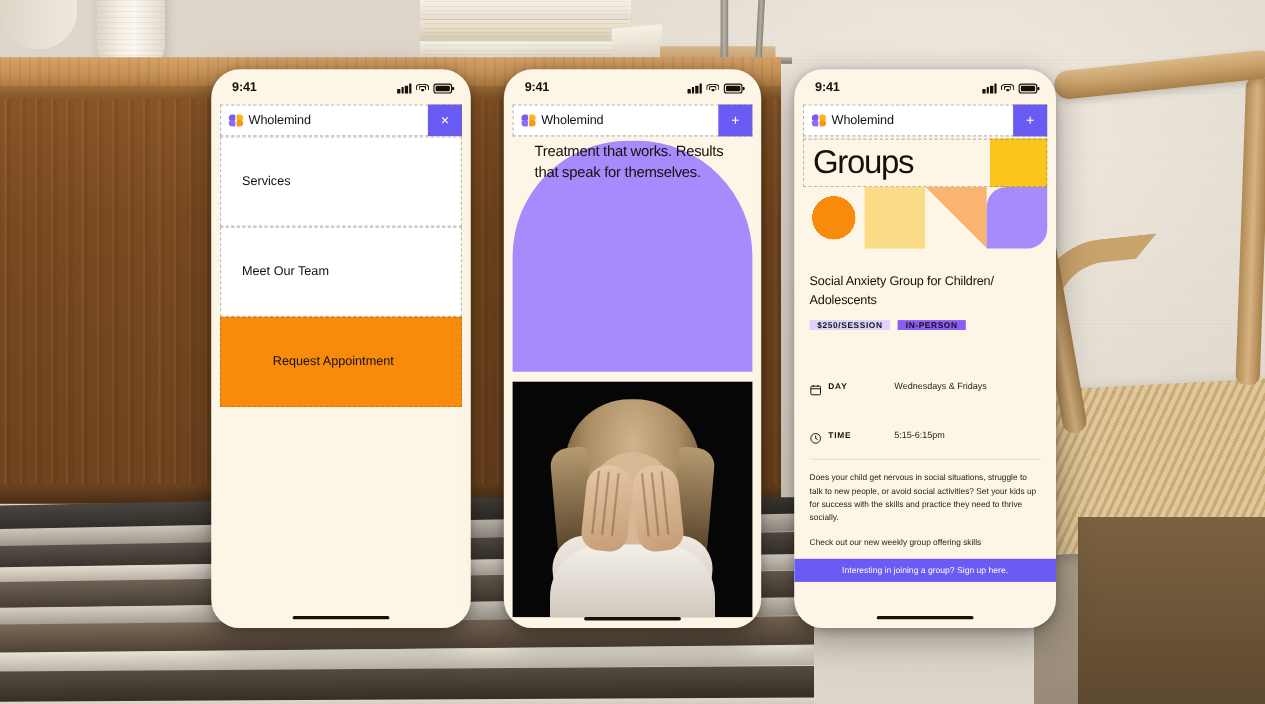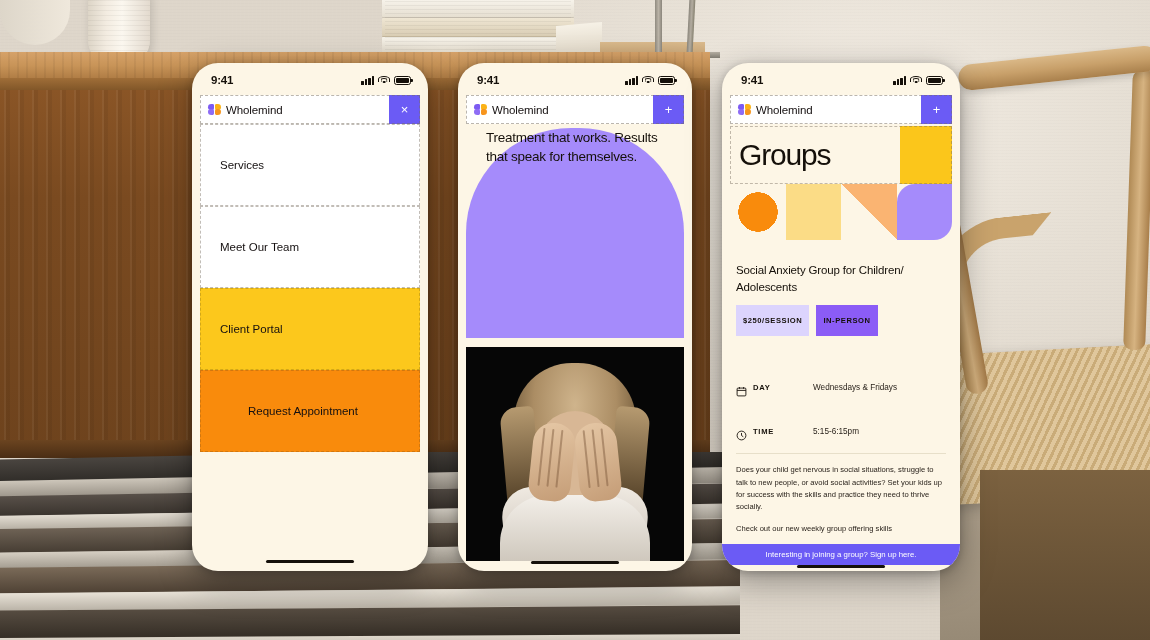--- a/index.html
+++ b/index.html
@@ -285,21 +285,21 @@
   }
   .ph-sleeve-l, .ph-sleeve-r {
     position:absolute; bottom:0; width:56px; height:74px;
     background:linear-gradient(180deg,#efe9e1,#c6bfb4);
   }
   .ph-sleeve-l { left:50%; margin-left:-72px; border-radius:30px 12px 0 0; transform:rotate(-6deg); }
   .ph-sleeve-r { left:50%; margin-left:16px;  border-radius:12px 30px 0 0; transform:rotate(6deg); }
 
   
   .groups-head {
-    flex:none; margin:2px 8px 0 8px; height:58px;
+    flex:none; margin:2px 8px 0 8px; height:44px;
     display:flex; align-items:stretch;
     outline:1px dashed rgba(120,110,95,0.45); outline-offset:-1px;
   }
   .groups-title {
     flex:1; display:flex; align-items:center; padding-left:9px;
     font-size:30px; letter-spacing:-1.2px; color:#15100a;
   }
   .groups-head-block { width:52px; background:#FBC61B; }
   .shape-row { flex:none; margin:0 8px 0 8px; height:56px; display:flex; }
   .shp { flex:1; }
@@ -308,21 +308,21 @@
   .shp.tri { background:linear-gradient(to bottom left, #FAB472 0 50%, transparent 50%); }
   .shp.rounded { background:#A58BFB; border-radius:18px 0 18px 0; }
 
   .g-title {
     margin:22px 14px 0 14px; flex:none;
     font-size:11.5px; line-height:1.45; color:#15100a; letter-spacing:-0.15px;
   }
   .badges { margin:10px 14px 0 14px; flex:none; display:flex; gap:7px; }
   .badge {
     font-size:7.6px; font-weight:bold; letter-spacing:0.55px;
-    padding:11px 7px; color:#15100a;
+    padding:0 7px; color:#15100a;
   }
   .badge.price { background:#DCD4FD; }
   .badge.mode  { background:#8b5cf6; }
 
   .details { margin:14px 14px 0 14px; flex:none; }
   .drow { display:flex; align-items:flex-start; margin-bottom:7px;margin-top:32px; }
   .dicon { width:11px; height:11px; flex:none; margin-right:6px; margin-top:1px; color:#15100a; }
   .dlabel {
     width:60px; flex:none; font-size:7.6px; font-weight:bold;
     letter-spacing:0.7px; color:#15100a; padding-top:1px;
@@ -419,21 +419,20 @@
           <i class="w4"></i>
       </span>
       <span class="brand-name">Wholemind</span>
     </div>
     <div class="nav-action">×</div>
   </div>
 
   <div class="menu">
     <div class="menu-item m1">Services</div>
     <div class="menu-item m3">Meet Our Team</div>
-    <div class="menu-item m4">Client Portal</div>
     <div class="menu-item m5">Request Appointment</div>
   </div>
 
   <div class="home-pad"></div>
   <div class="home-bar"></div>
 </div>
 
 <div class="phone" id="phone-2">
 
   <div class="statusbar">

